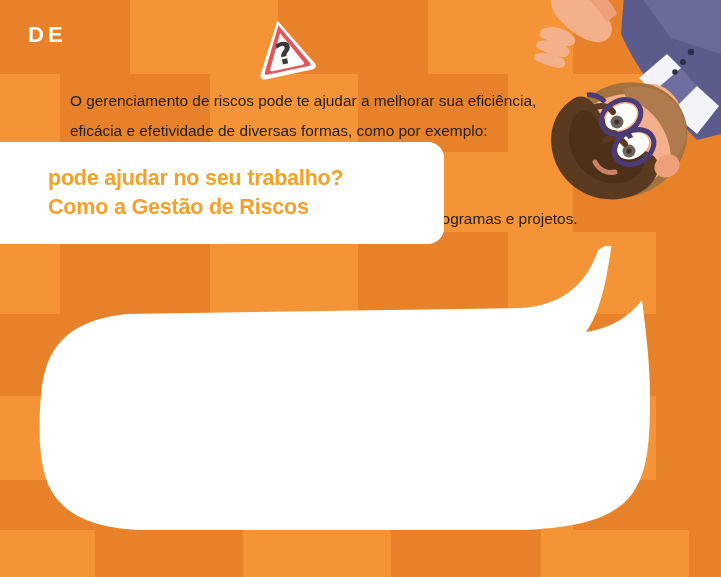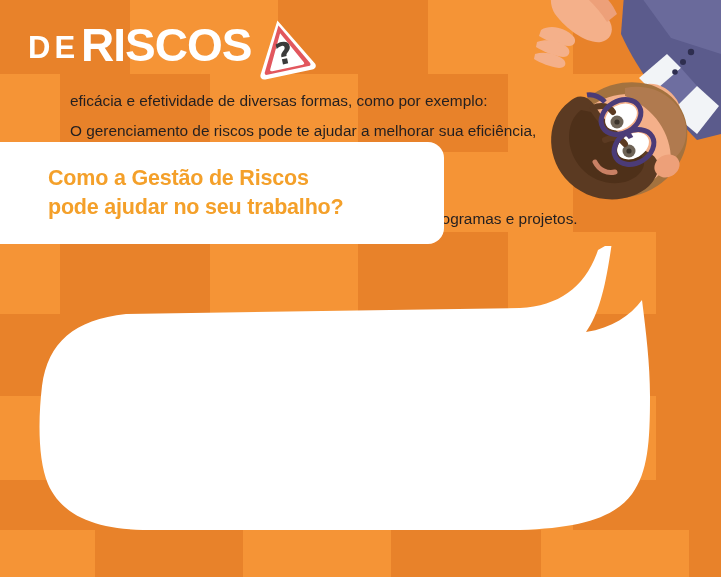--- a/index.html
+++ b/index.html
@@ -18,21 +18,21 @@
 
   
   .logo{position:absolute;left:28px;top:22px;z-index:6;}
   .logo-gestao{
     font-size:26px;font-weight:bold;color:#FFFFFF;
     letter-spacing:7px;line-height:1;
     font-family:"Liberation Sans", sans-serif;
   }
   .logo-row2{display:flex;align-items:flex-end;margin-top:2px;}
   .logo-de{
-    font-size:31px;font-weight:bold;color:#FFFFFF;
+    font-size:22px;font-weight:bold;color:#FFFFFF;
     letter-spacing:4px;line-height:1;margin-bottom:3px;
   }
   .logo-riscos{
     font-size:46px;font-weight:bold;color:#FFFFFF;
     letter-spacing:-1px;line-height:.92;margin-left:2px;
   }
 
   
   .warn{
     position:absolute;left:253px;top:18px;width:60px;height:58px;z-index:7;
@@ -188,45 +188,44 @@
       L 150 284
       C 96 284 62 270 48 238
       C 38 214 38 174 42 140
       C 48 96 74 74 126 68
       L 520 62
       C 560 60 586 40 598 4
       Z"></path>
   </svg>
 
   <div class="bubble-text">
+    <p>O gerenciamento de riscos pode te ajudar a melhorar sua eficiência,</p>
     <p>eficácia e efetividade de diversas formas, como por exemplo:</p>
-    <p>O gerenciamento de riscos pode te ajudar a melhorar sua eficiência,</p>
     <p>
       <span class="bullet">•</span>
       <span>Melhorando a entrega de serviços ao cidadão;</span>
     </p>
     <p>
       <span class="bullet">•</span>
       <span>Melhorando a utilização de recursos;</span>
     </p>
     <p class="b-just">
       <span class="bullet">•</span>
       <span>Melhorando o planejamento e o gerenciamento de programas e projetos.</span>
     </p>
   </div>
 
   <div class="title-card">
+    <div class="title-line">pode ajudar no seu trabalho?</div>
     <div class="title-line">Como a Gestão de Riscos</div>
-    <div class="title-line">pode ajudar no seu trabalho?</div>
   </div>
 
   <div class="logo">
     <div class="logo-row2">
       <span class="logo-de">DE</span>
-      <span class="logo-riscos">RISCOS</span>
     </div>
   </div>
 
   <svg class="warn" viewBox="0 0 60 58" xmlns="http://www.w3.org/2000/svg">
     <path d="M30 2 L58 52 C59 55 57 57 54 57 L6 57 C3 57 1 55 2 52 Z" fill="#FFFFFF"></path>
     <path d="M30 7 L53 50 C54 52 53 53 51 53 L9 53 C7 53 6 52 7 50 Z" fill="#E2575E"></path>
     <path d="M30 15 L47 48 C48 49.5 47 50.5 45.5 50.5 L14.5 50.5 C13 50.5 12 49.5 13 48 Z" fill="#FFFFFF"></path>
     <text x="30" y="46" text-anchor="middle" font-family="DejaVu Sans, sans-serif" font-size="30" font-weight="bold" fill="#3A3A3A">?</text>
   </svg>
 

